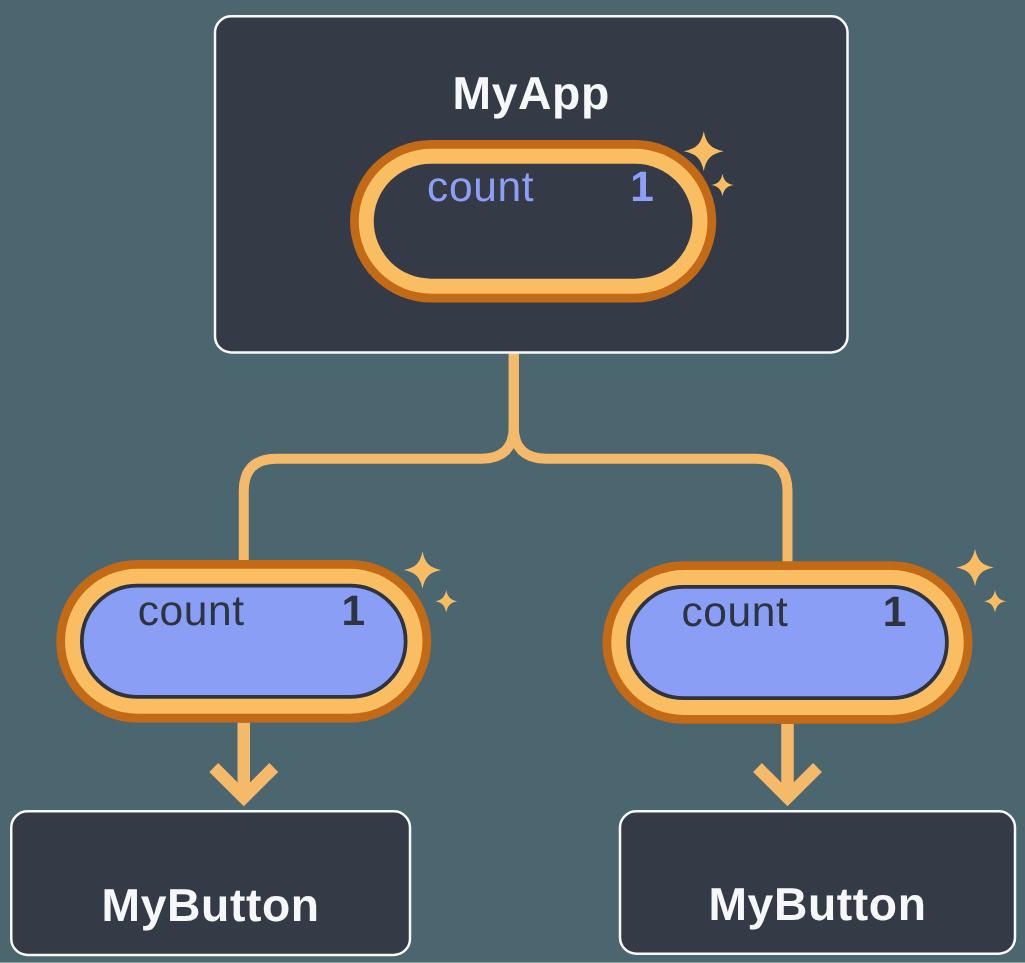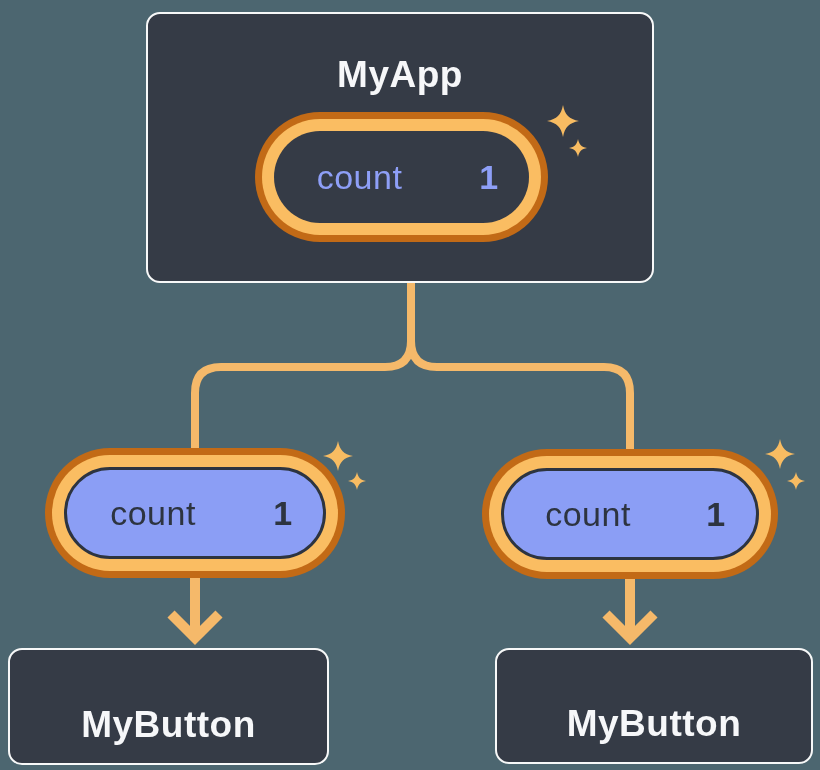--- a/index.html
+++ b/index.html
@@ -62,21 +62,21 @@
     border-radius: 999px;
     background: var(--color-ring-inner, #fabd62);
     padding: 12px;
   }
   .pill-inner {
     height: 100%;
     box-sizing: border-box;
     border-radius: 999px;
     overflow: hidden;
     display: flex;
-    align-items: center;
+    align-items: flex-start;
   }
   .pill-inner.dark {
     background: var(--color-node-fill, #353b46);
   }
   .pill-inner.lavender {
     background: var(--color-lavender, #8b9ef5);
     border: 3px solid var(--color-ink, #2d3440);
   }
   .seg {
     display: flex;
@@ -116,21 +116,21 @@
 
   <svg class="layer connectors" viewBox="0 0 820 770">
     <path class="connector" d="M411,282 L411,341 Q411,367 385,367 L221,367 Q195,367 195,393 L195,452"></path>
     <path class="connector" d="M411,282 L411,341 Q411,367 437,367 L604,367 Q630,367 630,393 L630,452"></path>
     <path class="arrow-line" d="M195,578 L195,634"></path>
     <path class="arrow-head" d="M171,614 L195,638 L219,614"></path>
     <path class="arrow-line" d="M630,579 L630,634"></path>
     <path class="arrow-head" d="M606,614 L630,638 L654,614"></path>
   </svg>
 
-  <div class="node parent-node" style="left:146px; top:12px; width:508px; height:271px;text-decoration:underline;">
+  <div class="node parent-node" style="left:171px; top:12px; width:508px; height:271px;text-decoration:underline;">
     <div class="node-title">MyApp</div>
     <div class="pill" style="left:107px; top:98px; width:293px; height:130px;">
       <div class="pill-mid">
         <div class="pill-inner dark">
           <div class="seg name">count</div>
           <div class="divider"></div>
           <div class="seg value">1</div>
         </div>
       </div>
     </div>

